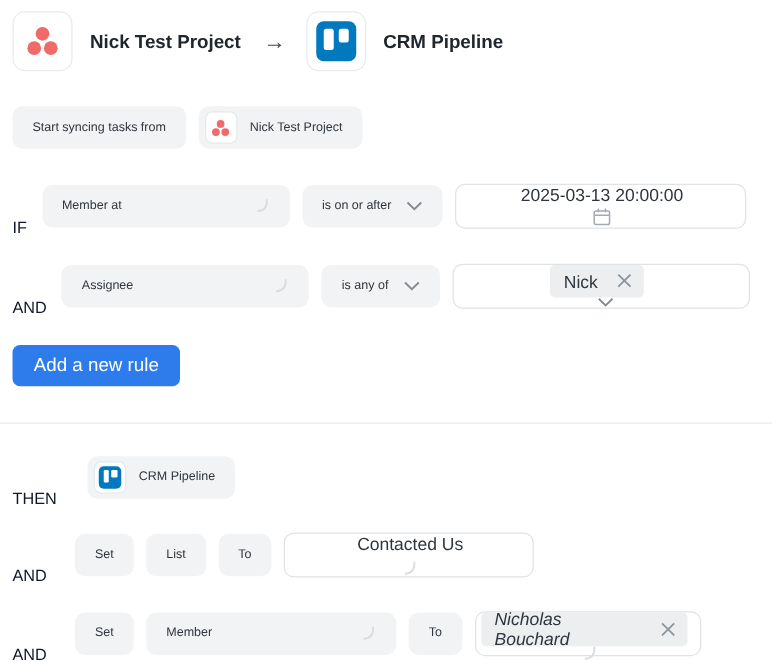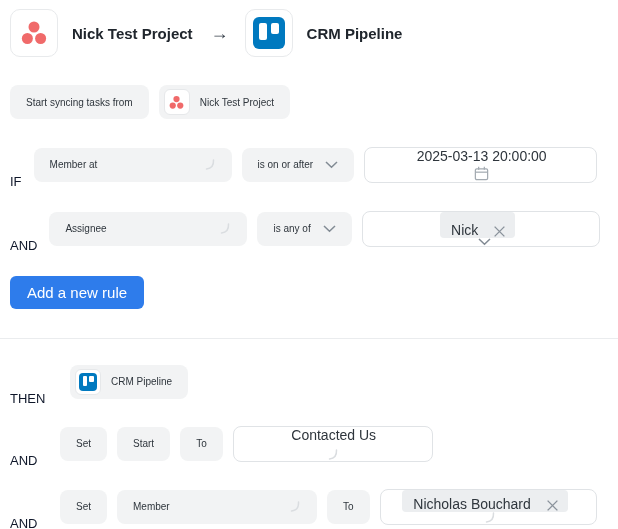--- a/index.html
+++ b/index.html
@@ -27,21 +27,21 @@
 
   
   .row { display:flex; align-items:center; }
   .pill { background:#f2f3f4; border-radius:8px; height:34px; display:inline-flex;
     align-items:center; padding:0 16px; font-size:10px; color:#2f363d; white-space:nowrap; }
   .cond-label { color:#0f172a; font-size:13px; margin-right:12px; white-space:nowrap;margin-top:34px; }
   .gap { margin-left:10px; }
   .field-pill { width:198px; justify-content:space-between; }
   .white-box { background:#fff; border:1px solid #e0e3e6; border-radius:8px; height:36px;
     display:inline-flex; align-items:center; font-size:14px;flex-direction:column; }
-  .tag { background:#eceef0; border-radius:4px; height:27px; display:flex; align-items:flex-end;
+  .tag { background:#eceef0; border-radius:4px; height:27px; display:flex; align-items:center;
     justify-content:space-between; padding:0 9px 0 11px; font-size:14px; color:#2f363d; flex:1;gap:15px; }
   .btn { background:#2e7ceb; color:#fff; border:none; border-radius:6px; height:33px;
     padding:0 17px; font-size:15px; font-family:inherit; cursor:pointer;text-align:center; }
   .divider { height:1px; background:#eaecee; margin:0 -10px; }
   .mini-box { width:26px; height:26px; border:1px solid #e6e8ea; border-radius:6px; background:#fff;
     display:flex; align-items:center; justify-content:center; margin-right:10px; flex:0 0 auto; }
   .icon { display:inline-flex; align-items:center; justify-content:center; flex:0 0 auto; }
 
   
   .trigger-row { margin-top:28px; }
@@ -185,21 +185,21 @@
       <span>CRM Pipeline</span>
     </span>
   </div>
 
   <div class="row and-row2">
     <span class="cond-label then-label-min">AND</span>
     <span class="pill">
       <span>Set</span>
     </span>
     <span class="pill gap">
-      <span>Start</span>
+      <span>List</span>
     </span>
     <span class="pill gap">
       <span>To</span>
     </span>
     <span class="white-box gap" style="width:200px; padding:0 12px 0 14px; justify-content:space-between;">
       <span>Contacted Us</span>
       <span class="icon">
         <svg width="11" height="12" viewBox="0 0 11 12">
             <path d="M8.5 1 C 8.8 6.5, 6.5 9.5, 1.5 10" stroke="#dadde0" stroke-width="1.5" fill="none" stroke-linecap="round"></path>
           </svg>
@@ -216,21 +216,21 @@
       <span>Member</span>
       <span class="icon">
         <svg width="11" height="12" viewBox="0 0 11 12">
             <path d="M8.5 1 C 8.8 6.5, 6.5 9.5, 1.5 10" stroke="#dadde0" stroke-width="1.5" fill="none" stroke-linecap="round"></path>
           </svg>
       </span>
     </span>
     <span class="pill gap">
       <span>To</span>
     </span>
-    <span class="white-box gap" style="width:217px; padding:0 10px 0 4px;">
+    <span class="white-box gap" style="width:181px; padding:0 10px 0 4px;font-style:italic;">
       <span class="tag">
         <span>Nicholas Bouchard</span>
         <span class="icon">
           <svg width="13" height="13" viewBox="0 0 12 12">
               <path d="M1.5 1.5 L10.5 10.5 M10.5 1.5 L1.5 10.5" stroke="#8b939c" stroke-width="1.3"></path>
             </svg>
         </span>
       </span>
       <span class="icon" style="margin-left:10px;">
         <svg width="11" height="12" viewBox="0 0 11 12">

